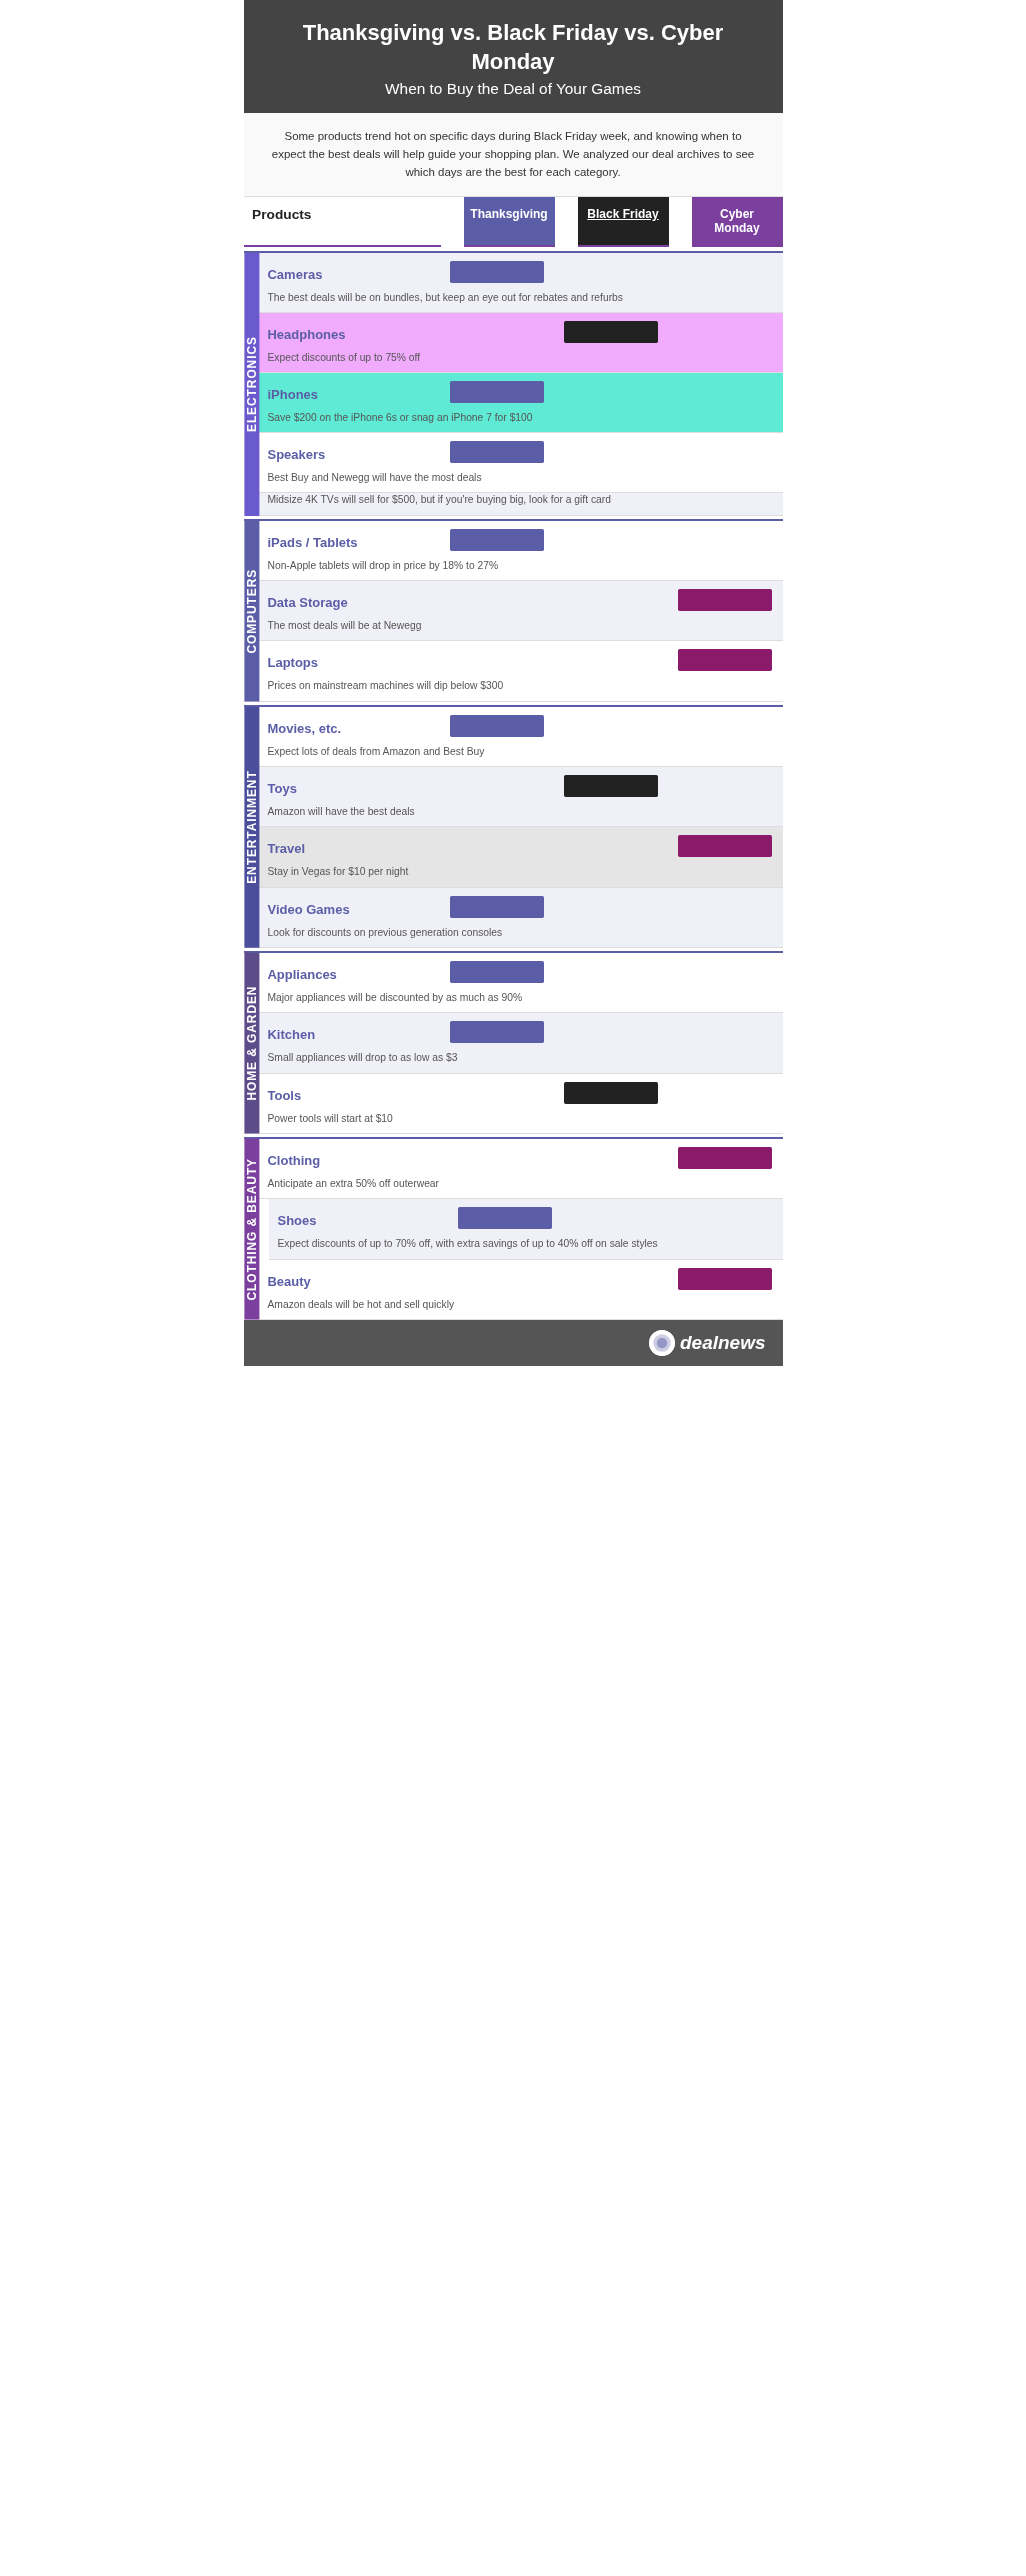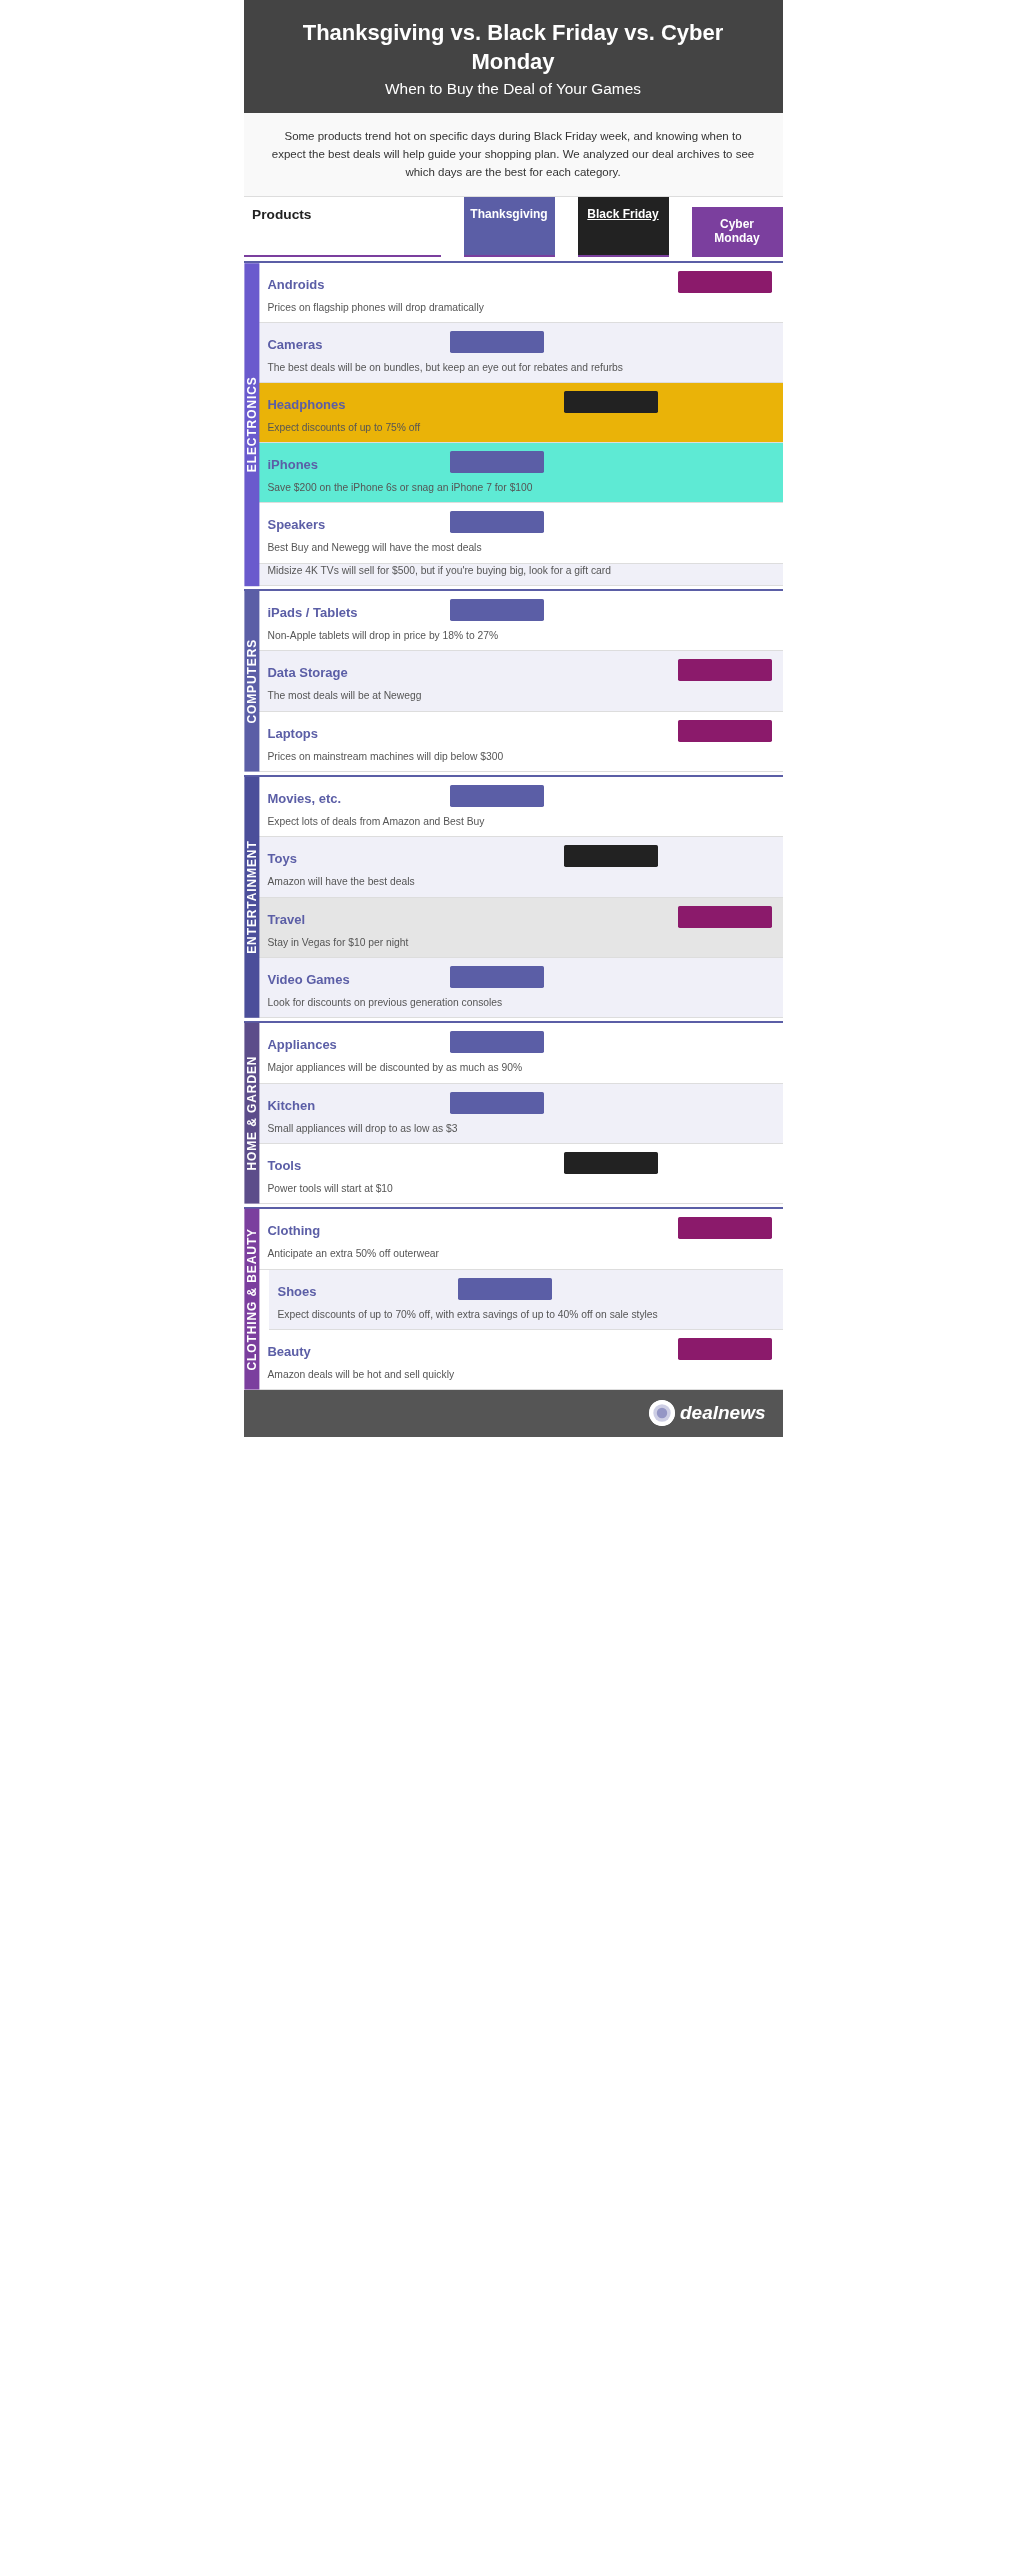--- a/index.html
+++ b/index.html
@@ -78,21 +78,20 @@
     }
     .col-cybermonday {
       flex: 1;
       background: #7B3F9E;
       color: white;
       text-align: center;
       padding: 10.3px 4.3px;
       font-weight: bold;
       font-size: 12px;
       border-bottom: 2.6px solid #7B3F9E;
-      margin-top: 10px;
     }
 
     .section-block {
       display: flex;
       width: 100%;
     }
 
     .section-label {
       width: 15.4px;
       min-width: 15.4px;
@@ -218,43 +217,32 @@
     <div class="col-products">Products</div>
     <div class="col-thanksgiving">Thanksgiving</div>
     <div class="col-blackfriday">Black Friday</div>
     <div class="col-cybermonday">Cyber Monday</div>
   </div>
 
   <div id="sections-container">
       <div class="section-block">
         <div class="section-label" style="background: rgb(106, 90, 205); min-width: 15.4px; padding: 6.8px 0px;">Electronics</div>
         <div class="section-rows">
-          <div class="product-row" style="background: rgb(255, 255, 255);">
-            <div class="product-row-top">
-              <div class="product-name-cell">Androids</div>
-              <div class="bar-cell"></div>
-              <div class="bar-cell"></div>
-              <div class="bar-cell">
-                <div class="bar bar-cybermonday"></div>
-              </div>
-            </div>
-            <div class="product-desc">Prices on flagship phones will drop dramatically</div>
-          </div>
           <div class="product-row" style="background: rgb(240, 240, 248);">
             <div class="product-row-top">
               <div class="product-name-cell">Cameras</div>
               <div class="bar-cell">
                 <div class="bar bar-thanksgiving"></div>
               </div>
               <div class="bar-cell"></div>
               <div class="bar-cell"></div>
             </div>
             <div class="product-desc">The best deals will be on bundles, but keep an eye out for rebates and refurbs</div>
           </div>
-          <div class="product-row" style="background: #eab308;">
+          <div class="product-row" style="background: #f0abfc;">
             <div class="product-row-top">
               <div class="product-name-cell">Headphones</div>
               <div class="bar-cell"></div>
               <div class="bar-cell">
                 <div class="bar bar-blackfriday"></div>
               </div>
               <div class="bar-cell"></div>
             </div>
             <div class="product-desc">Expect discounts of up to 75% off</div>
           </div>

